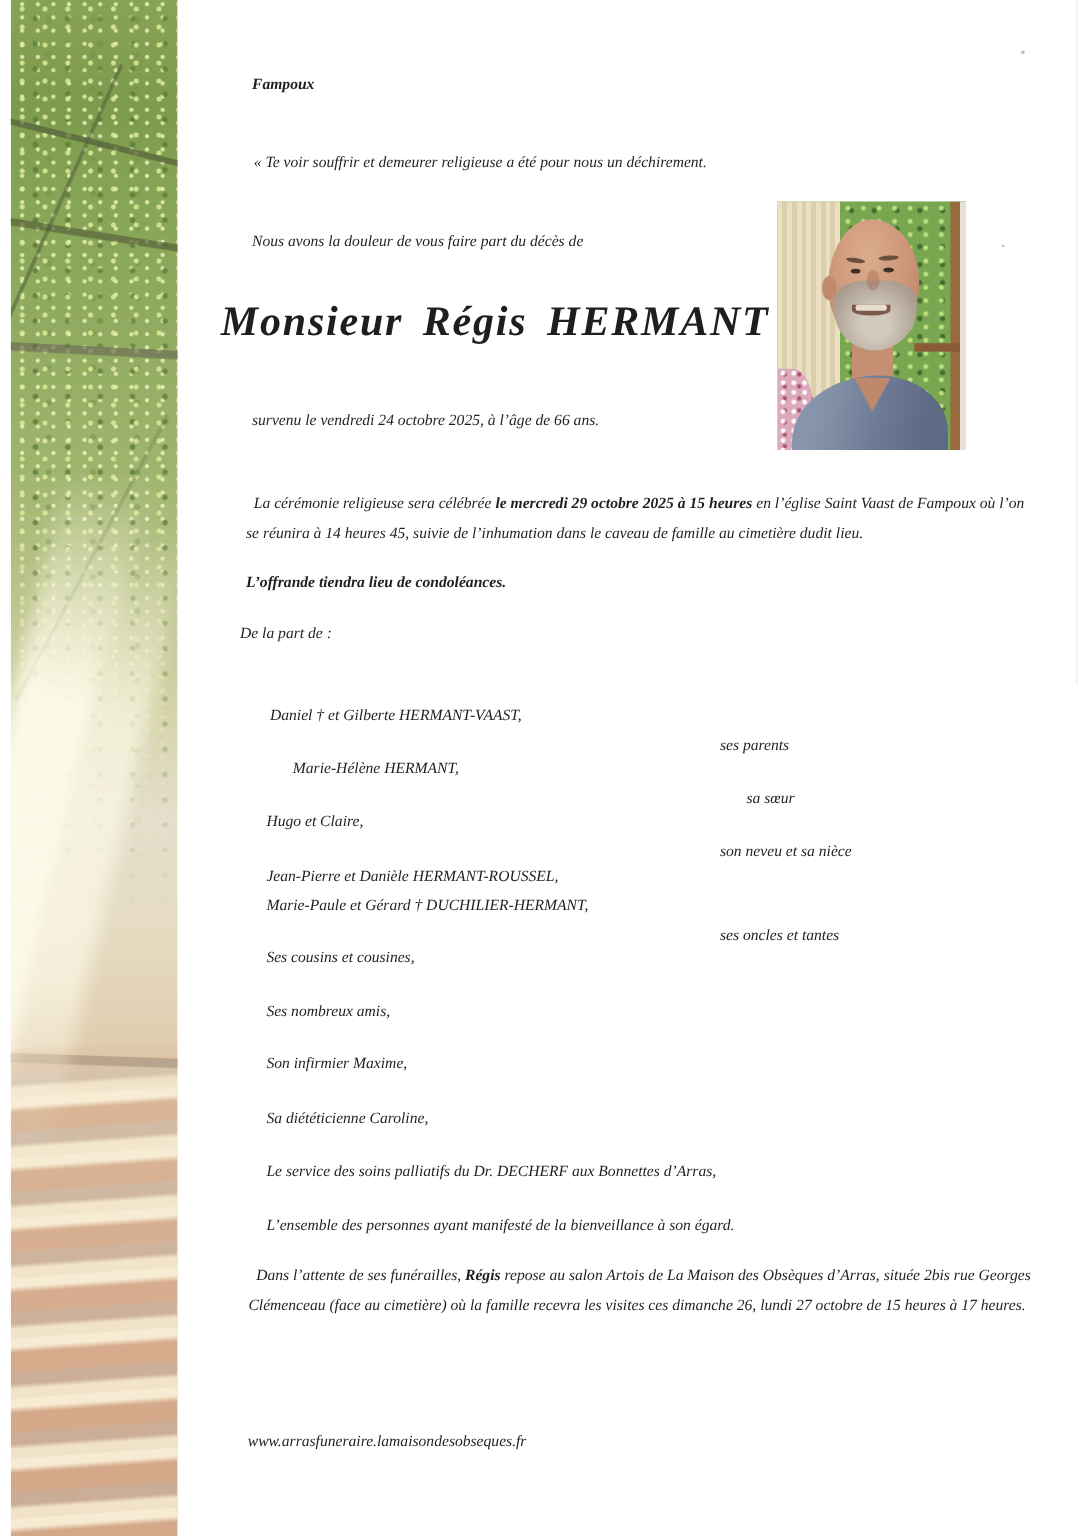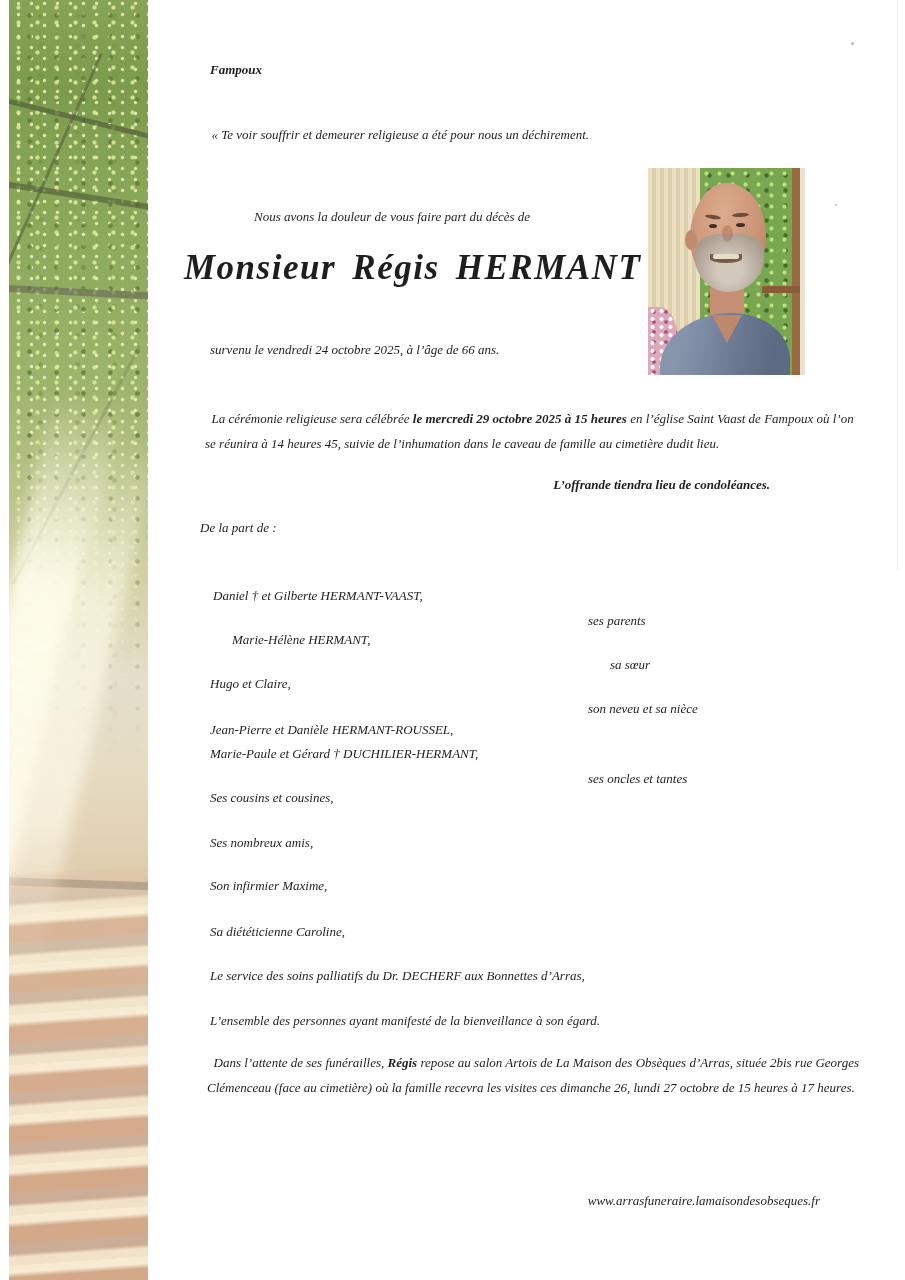--- a/index.html
+++ b/index.html
@@ -6,21 +6,21 @@
   body{
     width:905px;height:1280px;position:relative;background:#ffffff;overflow:hidden;
     font-family:"Liberation Serif", serif;
   }
   .t{
     position:absolute;font-style:italic;font-size:13px;line-height:25px;
     color:#1e1e1e;white-space:pre-wrap;
   }
   .b{font-weight:bold;}
   .nowrap{white-space:nowrap;}
-  .center{text-align:right;}
+  .center{text-align:left;}
 
   
   .strip{position:absolute;left:9px;top:0;width:139px;height:1280px;overflow:hidden;}
   .strip>div{position:absolute;}
   .strip-base{inset:0;left:0;top:0;width:100%;height:100%;
     background:linear-gradient(180deg,
       #87a355 0%, #7d9b4d 7%, #88a657 14%, #91ac60 22%, #9db46c 30%,
       #b9c289 38%, #d4d2a9 46%, #e4decb 53%, #e6dcc3 60%, #e0cdaf 68%,
       #dabf9f 76%, #d6b294 84%, #d3ab8b 92%, #cfa888 100%);}
   .strip-foliage{left:0;top:0;width:100%;height:60%;
@@ -83,21 +83,21 @@
     border-radius:38% 38% 52% 50% / 30% 30% 62% 60%;}
   .ph-brow-l{left:57px;top:47px;width:16px;height:4px;background:#6a4f3e;border-radius:50%;transform:rotate(8deg);}
   .ph-brow-r{left:84px;top:45px;width:17px;height:4px;background:#6a4f3e;border-radius:50%;transform:rotate(-4deg);}
   .ph-eye-l{left:61px;top:56px;width:8px;height:4px;background:#3f2f26;border-radius:50%;}
   .ph-eye-r{left:88px;top:55px;width:9px;height:4px;background:#3f2f26;border-radius:50%;}
   .ph-nose{left:74px;top:57px;width:11px;height:17px;background:rgba(165,100,72,.38);border-radius:50%;}
   .ph-mouth{left:62px;top:86px;width:32px;height:9px;background:#7a5a48;border-radius:0 0 50% 50%;}
   .ph-teeth{left:65px;top:86px;width:26px;height:5px;background:#e7ddcb;border-radius:2px;}
 
   
-  .row{position:absolute;left:0;width:719px;height:25px;}
+  .row{position:absolute;left:12px;width:719px;height:25px;}
   .row .nm{position:absolute;left:210px;white-space:nowrap;font-style:italic;}
   .row .rel{position:absolute;left:588px;white-space:nowrap;font-style:italic;}
 
   
   .scan-line{position:absolute;left:897px;top:0;width:1px;height:570px;background:#ececec;}
   .speck{position:absolute;background:#b9b9b9;border-radius:50%;}
   .sp1{left:851px;top:42px;width:3px;height:3px;}
   .sp2{left:835px;top:204px;width:2px;height:2px;}
 </style>
 </head>
@@ -138,21 +138,21 @@
   <div class="ph-mouth"></div>
   <div class="ph-teeth"></div>
 </div>
 
 <div class="t b" style="left:210px;top:57px;">Fampoux</div>
 
 <div class="t" style="left:205px;top:96px;line-height:26px;">
   <span>« Te voir souffrir et demeurer religieuse a été pour nous un déchirement.</span><br>
 </div>
 
-<div class="t" style="left:210px;top:204px;margin-left:44px;">Nous avons la douleur de vous faire part du décès de</div>
+<div class="t" style="left:210px;top:188px;">Nous avons la douleur de vous faire part du décès de</div>
 
 <div class="t b nowrap" style="left:184px;top:248px;font-size:35px;line-height:40px;letter-spacing:1.5px;word-spacing:6px;">Monsieur Régis HERMANT</div>
 
 <div class="t" style="left:210px;top:337px;">survenu le vendredi 24 octobre 2025, à l’âge de 66 ans.</div>
 
 <div class="t" style="left:205px;top:381px;width:657px;">
   <span>La cérémonie religieuse sera célébrée </span><span class="b">le mercredi 29 octobre 2025 à 15 heures</span><span> en l’église Saint Vaast de Fampoux où l’on se réunira à 14 heures 45, suivie de l’inhumation dans le caveau de famille au cimetière dudit lieu.</span>
 </div>
 
 <div class="t b center" style="left:205px;top:472px;width:565px;">L’offrande tiendra lieu de condoléances.</div>

